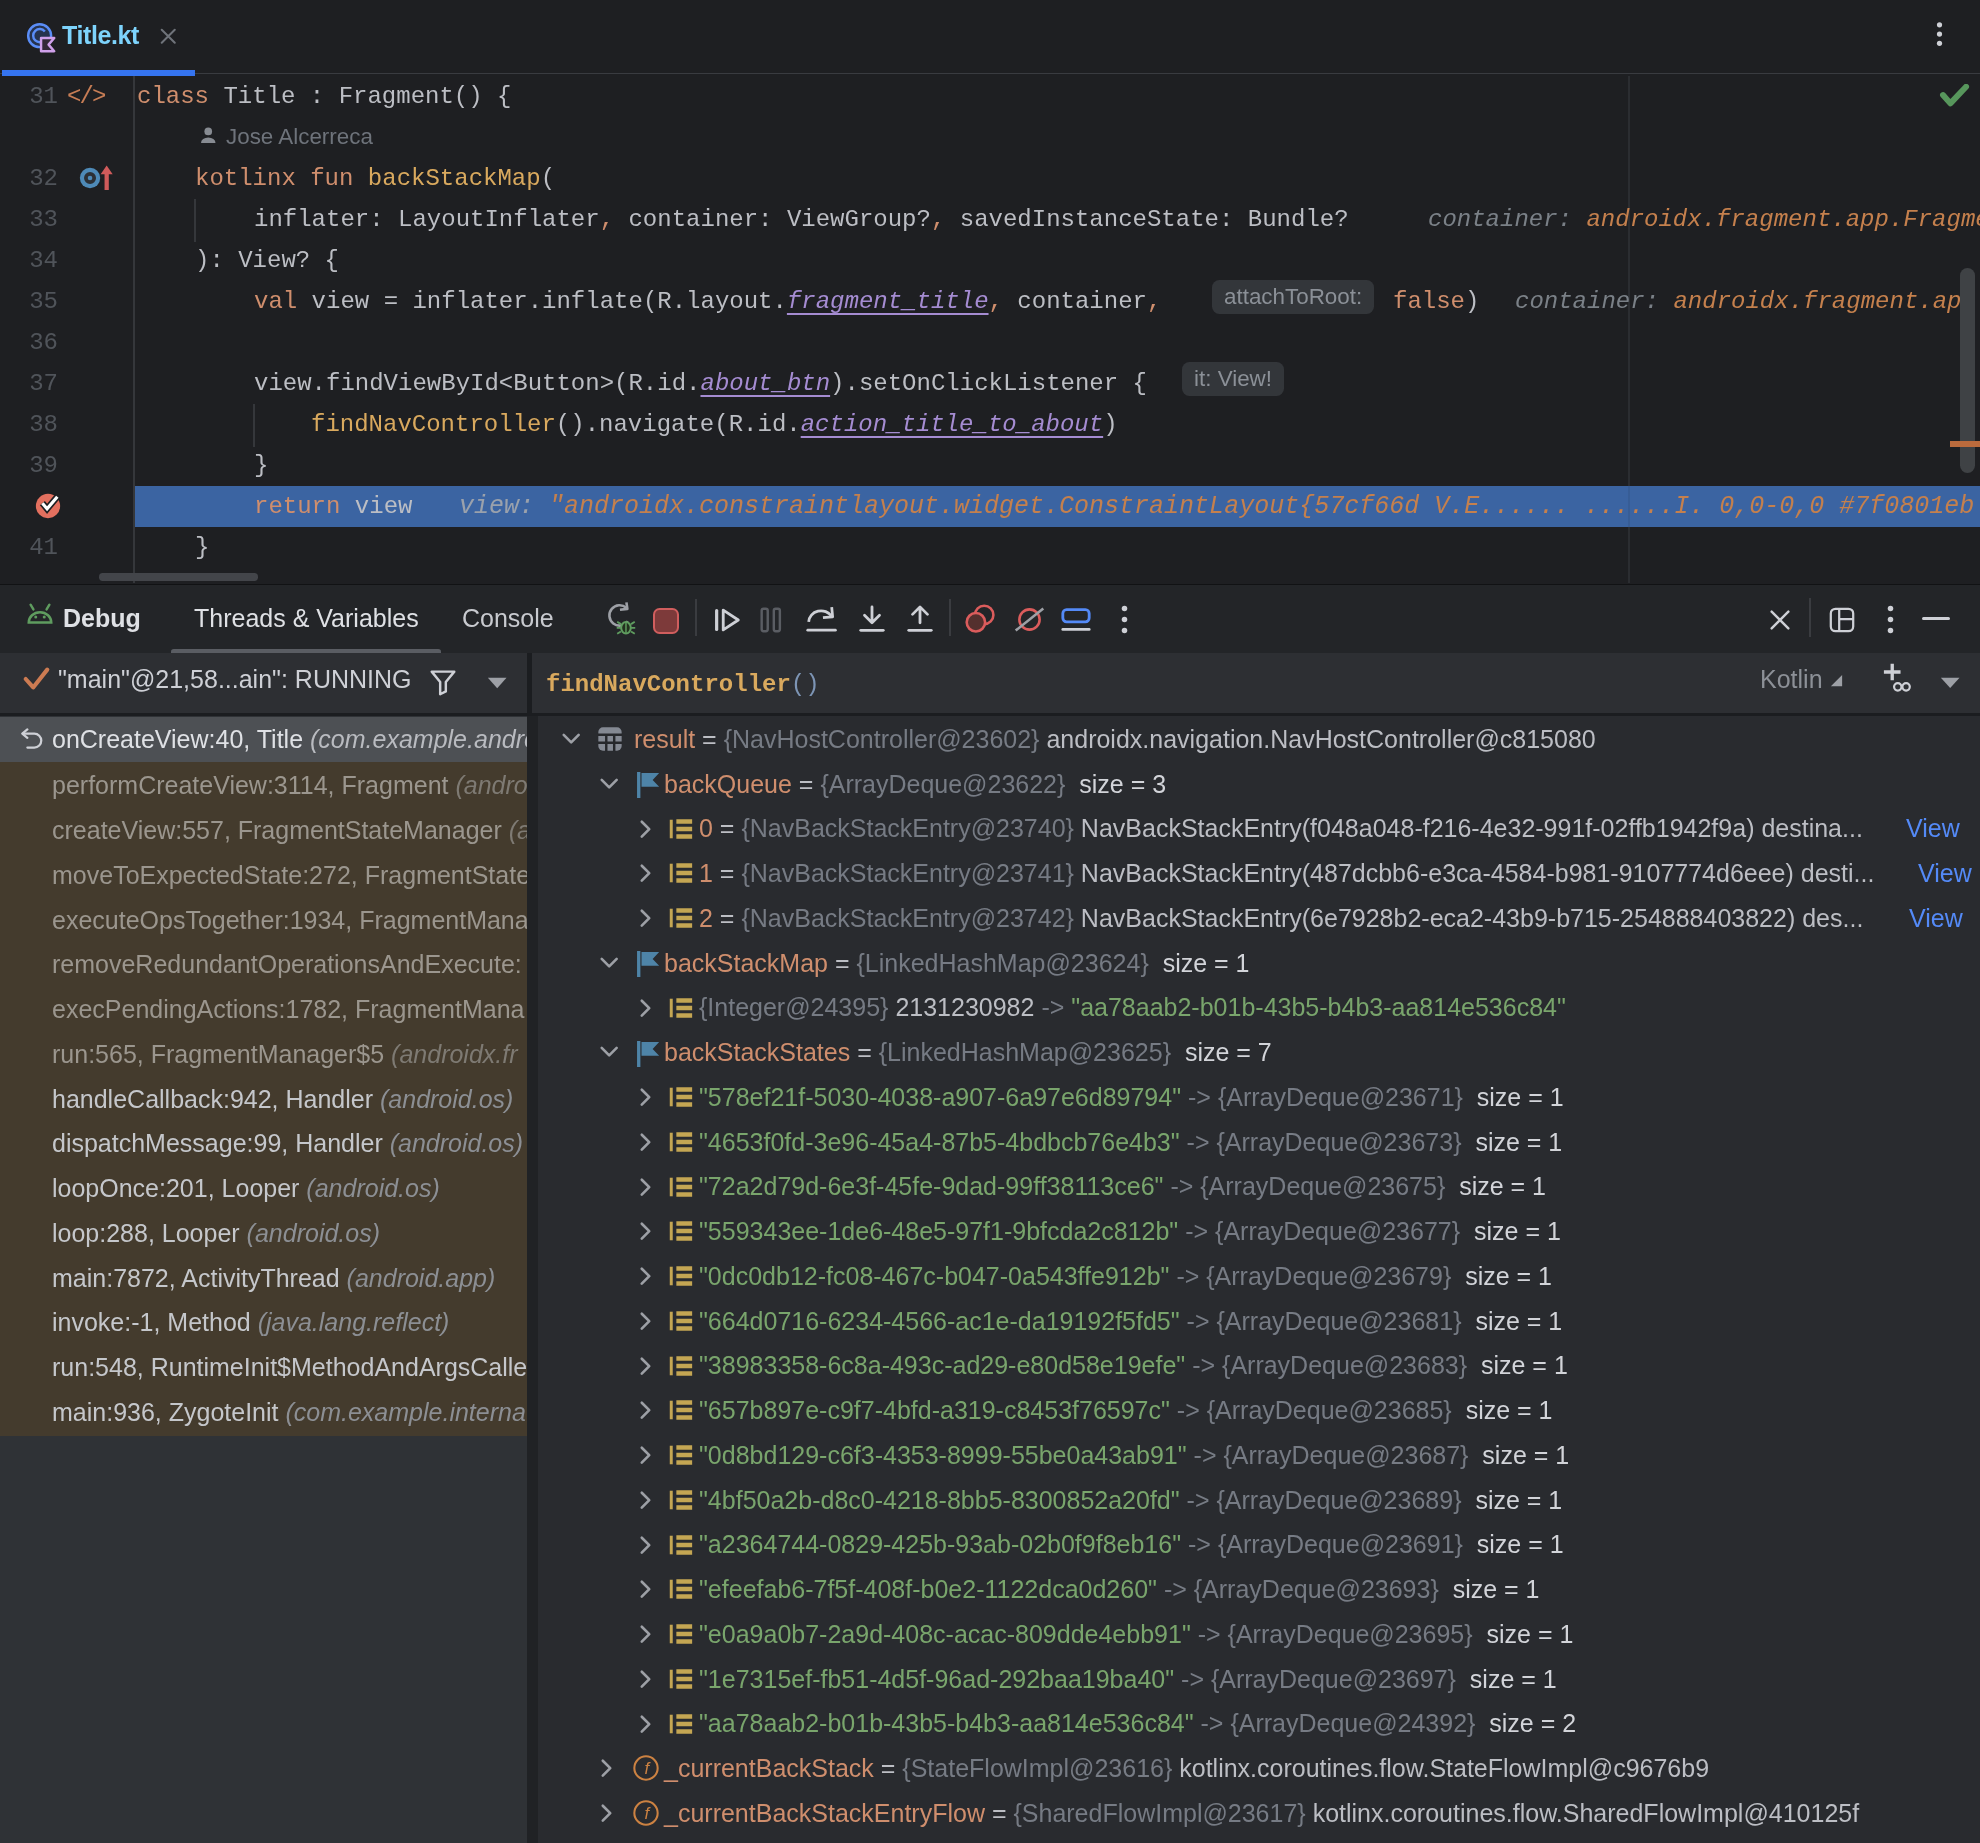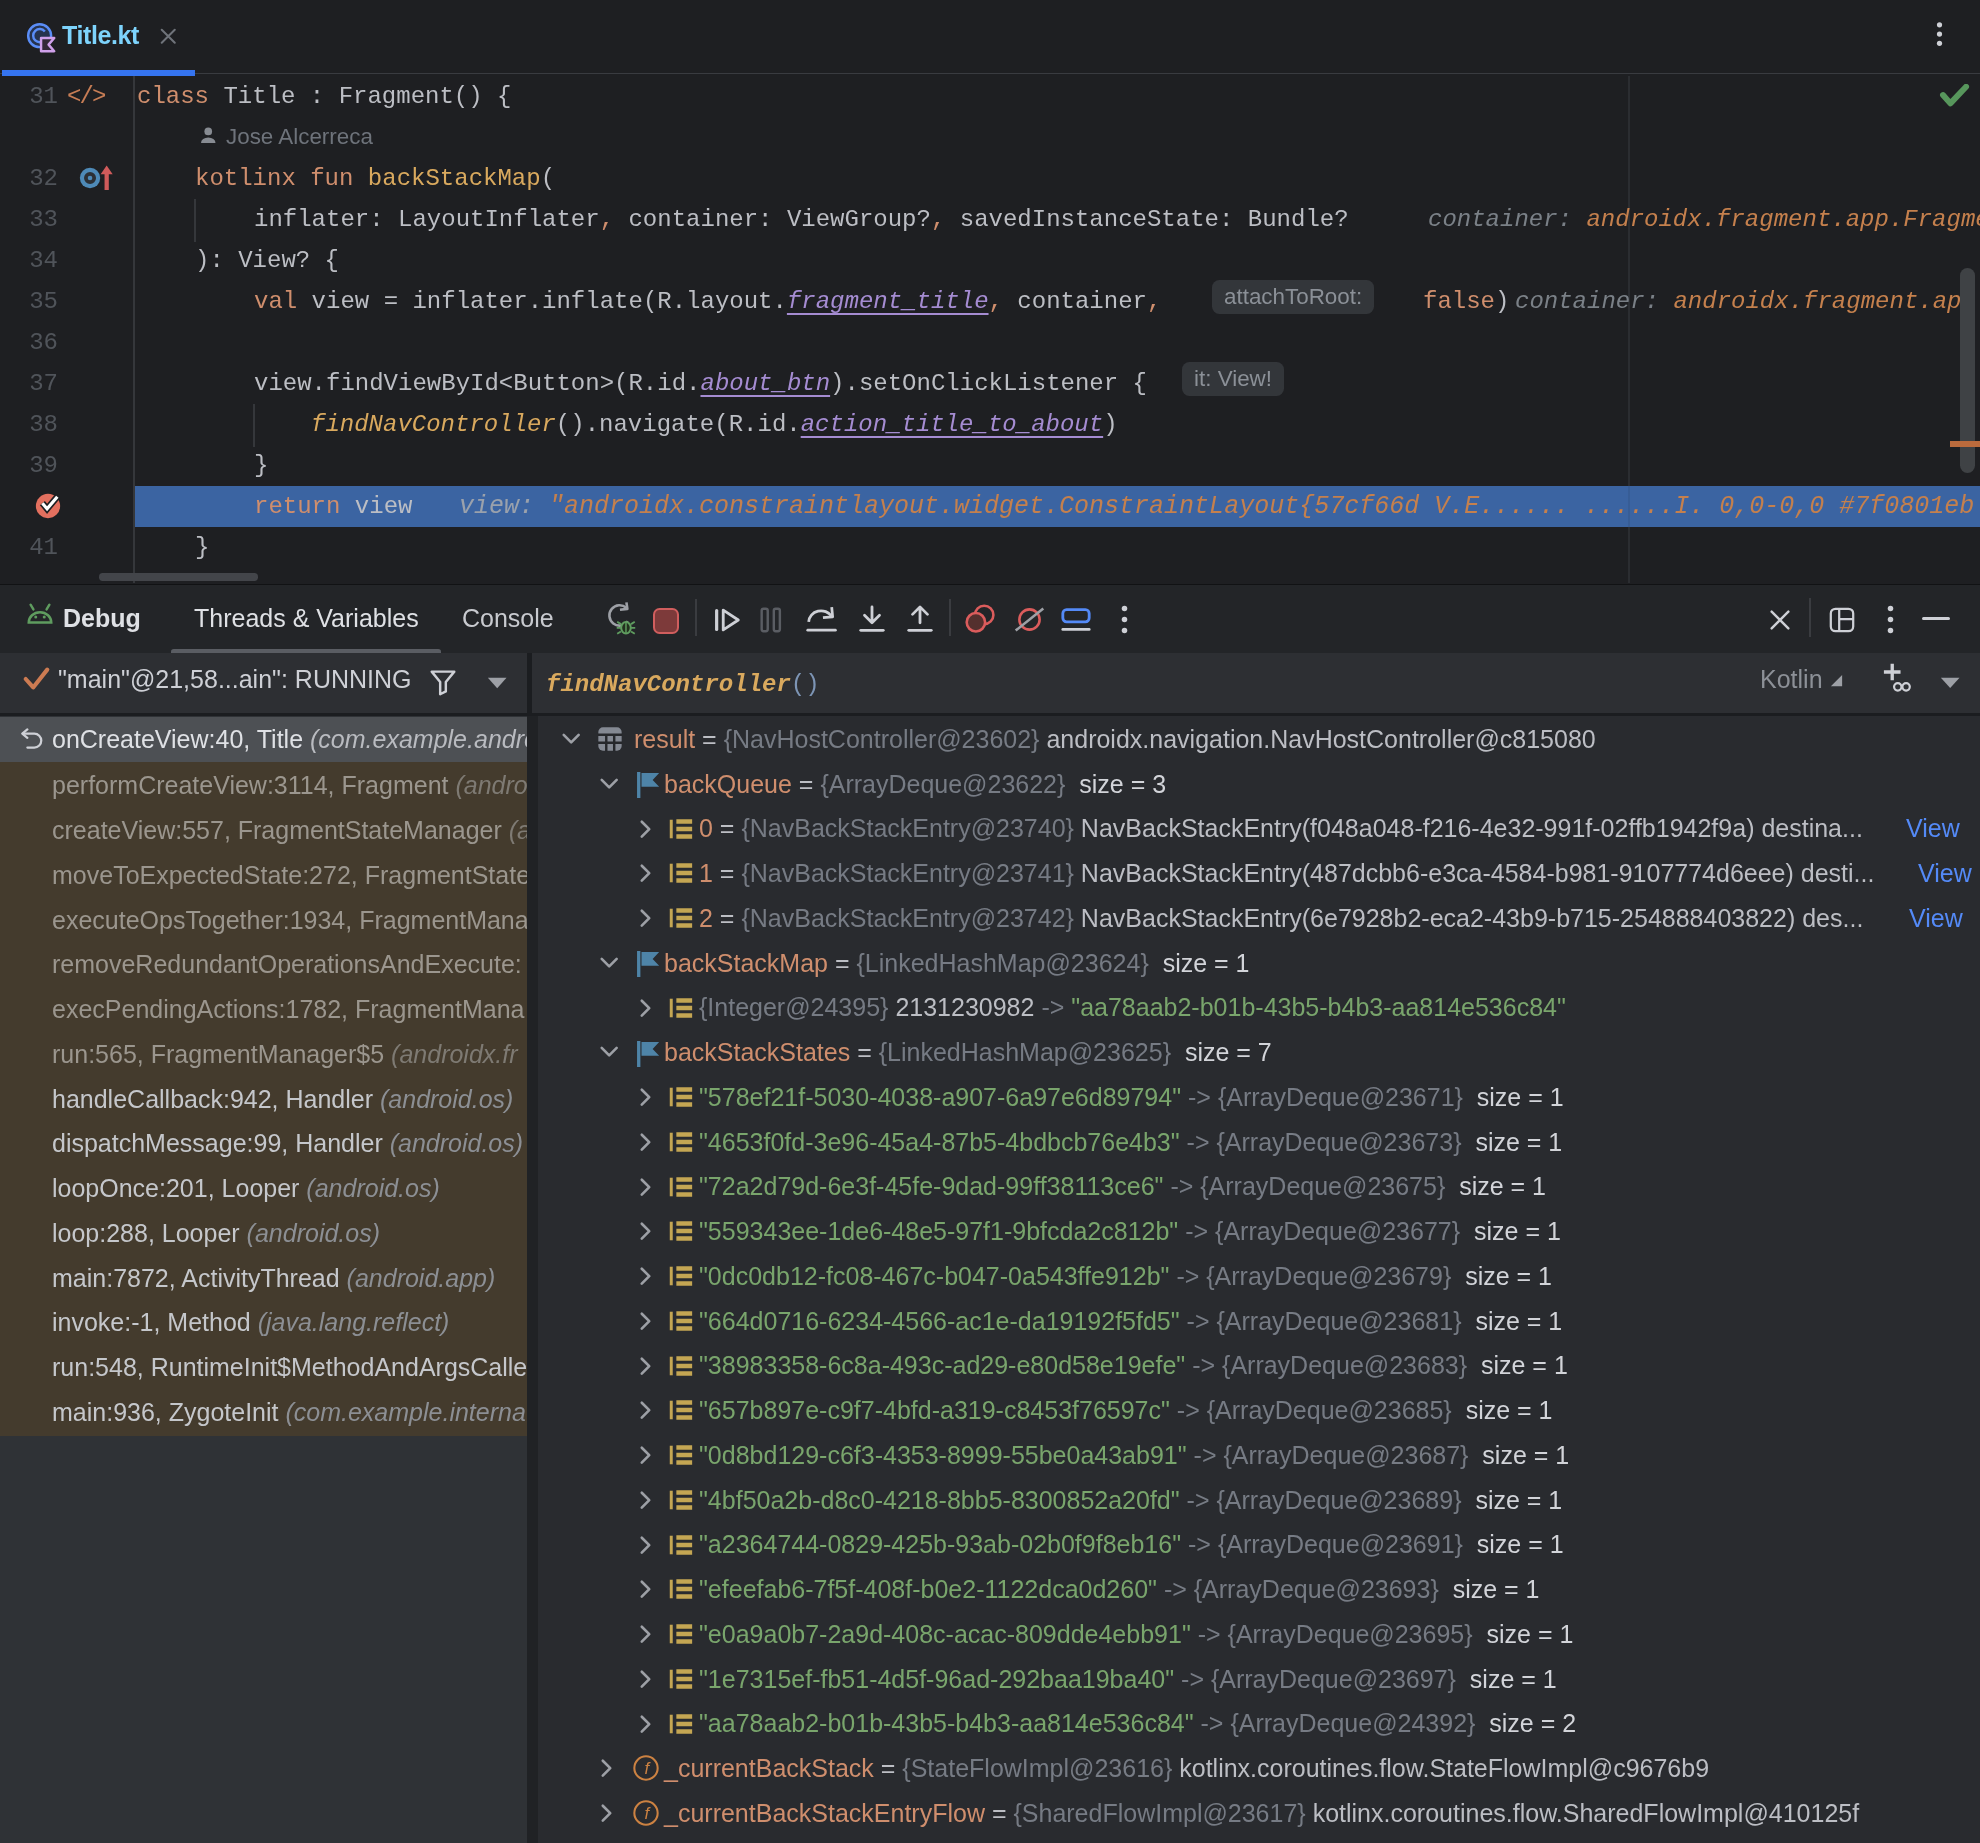--- a/index.html
+++ b/index.html
@@ -1,21 +1,21 @@
 <!DOCTYPE html>
 <html style="font-size:15px"><head><meta charset="utf-8"><style>
 *{margin:0;padding:0;box-sizing:border-box}
 html,body{width:1980px;height:1844px;background:#1e1f22;overflow:hidden;position:relative;
  font-family:"Liberation Sans",sans-serif;}
 .abs{position:absolute;white-space:pre;}
 .mono{font-family:"Liberation Mono",monospace;}
 .cl{font-family:"Liberation Mono",monospace;font-size:24px;line-height:41px;height:41px;color:#bcbec4;}
 .kw{color:#cf8e6d}
 .fn{color:#d9a95e}
-.fni{color:#d9a95e;font-style:italic}
+.fni{color:#d9a95e;}
 .res{color:#a58cd2;font-style:italic;text-decoration:underline;text-underline-offset:4.7px}
 .hintg{color:#7a8087;font-style:italic}
 .hinto{color:#c5804d;font-style:italic}
 .chip{display:inline-block;background:#33363a;border-radius:7.5px;color:#8b9097;
  font-family:"Liberation Sans",sans-serif;font-size:22.4px;line-height:34px;height:34px;padding:0 12px;vertical-align:middle;margin-top:-3.7px}
 .num{position:absolute;color:#50545a;font-family:"Liberation Mono",monospace;font-size:24px;line-height:41px;height:41px;text-align:right;width:58px;left:0}
 .frow{position:absolute;left:0;width:527px;overflow:hidden;font-size:25px;line-height:45px;height:45px;color:#9b968e;white-space:pre}
 .frow i{color:#7e7a73}
 .frow2{position:absolute;left:0;width:527px;overflow:hidden;font-size:25px;line-height:45px;height:45px;color:#c5c7cb;white-space:pre}
 .frow2 i{color:#8c8f94}
@@ -75,21 +75,21 @@
 <div class="abs" style="left:226px;top:124px;font-size:22.4px;line-height:26px;color:#6e737b">Jose Alcerreca</div>
 <div class="abs" style="left:194px;top:199px;width:1.9px;height:43px;background:#35373b"></div>
 <div class="abs" style="left:253px;top:404px;width:1.9px;height:43px;background:#35373b"></div>
 <div class="abs cl" style="left:137px;top:76px"><span class="kw">class</span> Title : Fragment() {</div>
 <div class="abs cl" style="left:195px;top:158px"><span class="kw">kotlinx fun</span> <span class="fn">backStackMap</span>(</div>
 <div class="abs cl" style="left:254px;top:199px">inflater: LayoutInflater<span class="kw">,</span> container: ViewGroup?<span class="kw">,</span> savedInstanceState: Bundle?</div>
 <div class="abs cl" style="left:1428px;top:199px;width:552px;overflow:hidden"><span class="hintg">container: </span><span class="hinto">androidx.fragment.app.FragmentContainerView</span></div>
 <div class="abs cl" style="left:195px;top:240px">): View? {</div>
 <div class="abs cl" style="left:254px;top:281px"><span class="kw">val</span> view = inflater.inflate(R.layout.<span class="res">fragment_title</span><span class="kw">,</span> container<span class="kw">,</span></div>
 <div class="abs chip" style="left:1212px;top:284px">attachToRoot:</div>
-<div class="abs cl" style="left:1423px;top:281px"><span class="kw">false</span>)</div>
+<div class="abs cl" style="left:1393px;top:281px"><span class="kw">false</span>)</div>
 <div class="abs cl" style="left:1515px;top:281px;width:465px;overflow:hidden"><span class="hintg">container: </span><span class="hinto">androidx.fragment.app</span></div>
 <div class="abs cl" style="left:254px;top:363px">view.findViewById&lt;Button&gt;(R.id.<span class="res">about_btn</span>).setOnClickListener {</div>
 <div class="abs chip" style="left:1182px;top:366px">it: View!</div>
 <div class="abs cl" style="left:311px;top:404px"><span class="fni">findNavController</span>().navigate(R.id.<span class="res">action_title_to_about</span>)</div>
 <div class="abs cl" style="left:254px;top:445px">}</div>
 <div class="abs cl" style="left:254px;top:486px"><span class="kw">return</span> view</div>
 <div class="abs cl" style="left:459px;top:486px;width:1521px;overflow:hidden;font-size:25px"><span class="hintg" style="color:#9aa1ac">view: </span><span class="hinto">"androidx.constraintlayout.widget.ConstraintLayout{57cf66d V.E...... ......I. 0,0-0,0 #7f0801eb</span></div>
 <div class="abs cl" style="left:195px;top:527px">}</div>
 <svg class="abs" style="left:1939px;top:84px" width="32" height="24" viewBox="0 0 34 26">
 <path d="M4 12 L12 21 L29 3" stroke="#57965c" stroke-width="6.4" fill="none" stroke-linecap="round" stroke-linejoin="round"></path>

